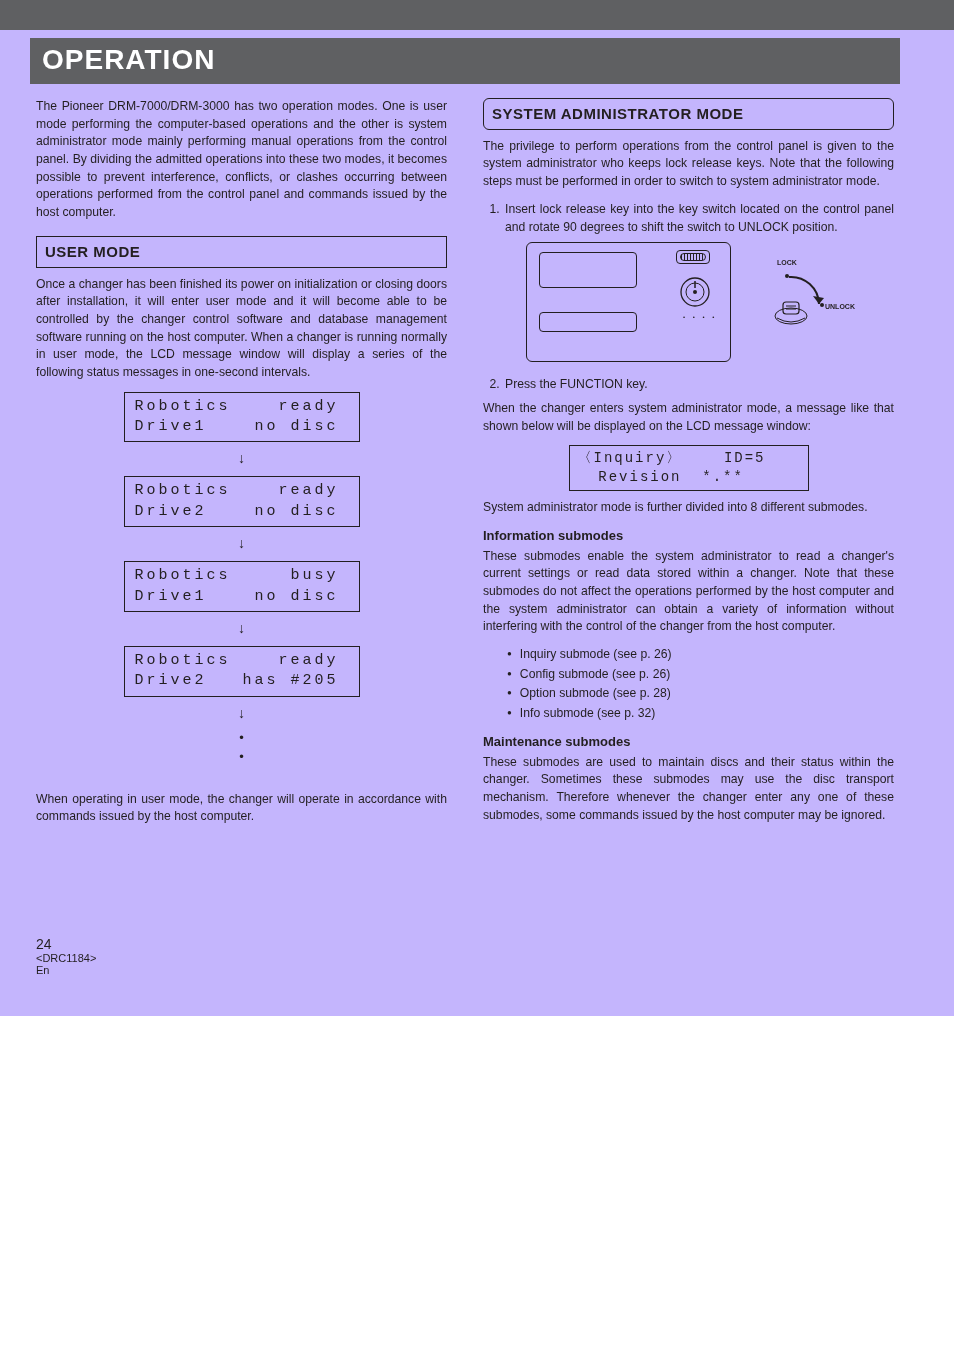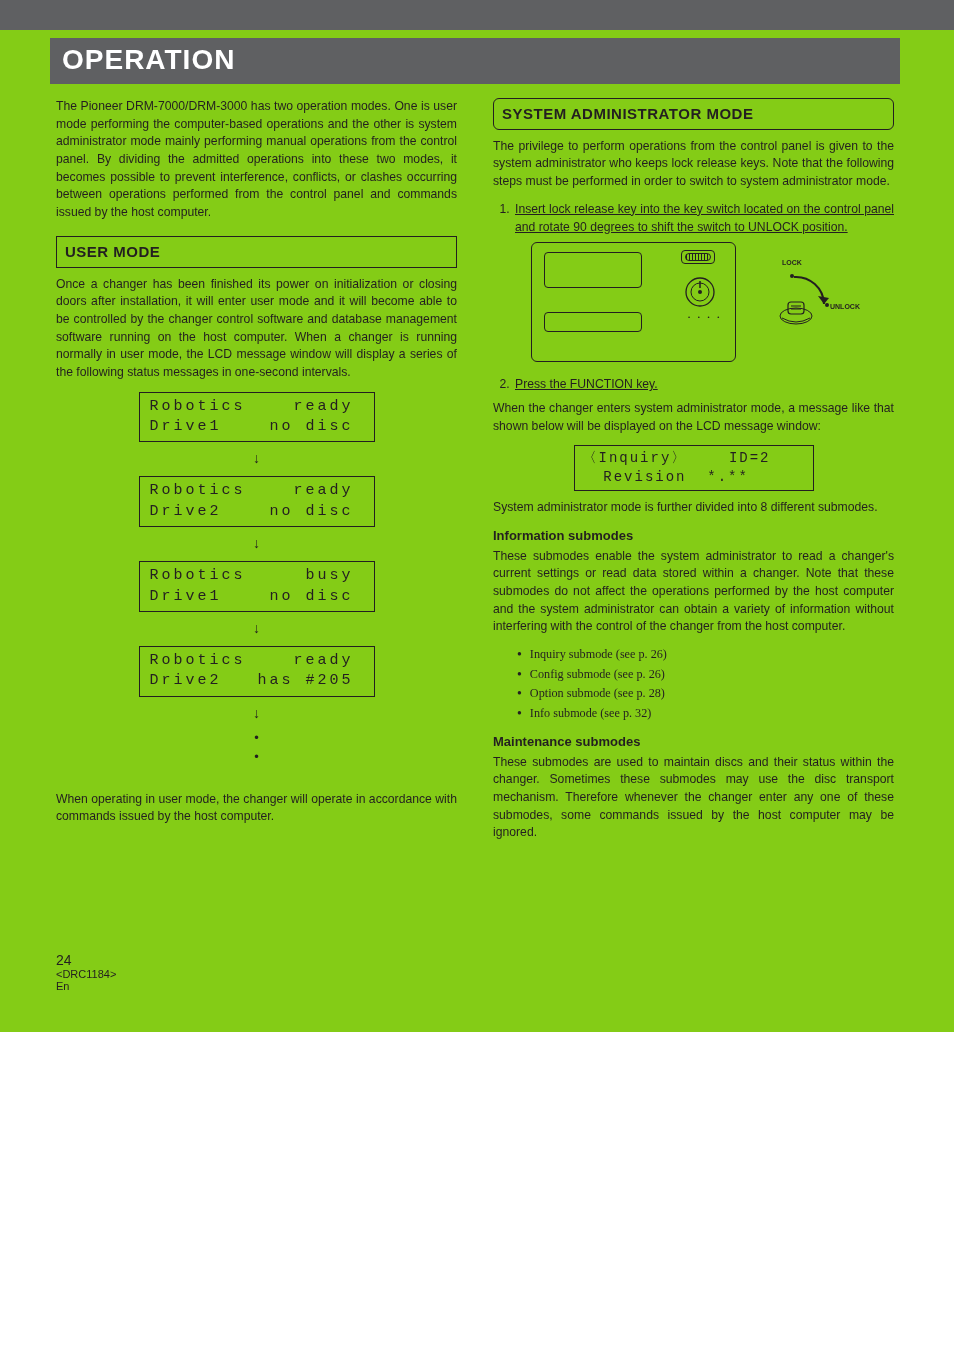--- a/index.html
+++ b/index.html
@@ -4,22 +4,22 @@
 <style>
   * { box-sizing: border-box; margin: 0; padding: 0; }
   body {
     font-family: Arial, Helvetica, sans-serif;
     background: #fff;
     color: #231f20;
     width: 954px;
     margin: 0 auto;
   }
   .page {
-    padding: 30px 60px 40px 56px;
-    background: #84cc16;
+    padding: 30px 60px 40px 36px;
+    background: #c4b5fd;
   }
   .top-band {
     height: 30px;
     margin: -30px -60px 0 -60px;
     background: #5f6062;
   }
   .chapter-title-bar {
     background: #5f6062;
     color: #fff;
     font-size: 28px;
@@ -67,23 +67,23 @@
     text-align: center;
     font-size: 14px;
     margin: 6px 0;
   }
   .dots {
     text-align: center;
     font-size: 13px;
     margin-top: 2px;
   }
   ol.steps { list-style: decimal; padding-left: 20px; margin: 6px 0; }
-  ol.steps li { margin-bottom: 6px; text-align: justify; padding-left: 2px; text-decoration: underline;}
+  ol.steps li { margin-bottom: 6px; text-align: justify; padding-left: 2px;}
   .subhead { font-weight: bold; margin-top: 10px; margin-bottom: 2px; font-size: 13px; }
-  ul.bullets { list-style: none; padding-left: 24px; margin: 4px 0 8px 0; font-family: Liberation Serif, serif; }
+  ul.bullets { list-style: none; padding-left: 24px; margin: 4px 0 8px 0; }
   ul.bullets li::before { content: "\25CF"; font-size: 8px; margin-right: 8px; vertical-align: 2px;}
   ul.bullets li { margin-bottom: 2px; }
   .figure-box {
     width: 335px;
     height: 124px;
     margin: 6px auto 10px auto;
     position: relative;
   }
   .panel-rect {
     position: absolute;
@@ -177,21 +177,21 @@
           <path d="M8 26 q14 8 28 0" fill="none" stroke="#231f20" stroke-width="1"></path>
         </svg>
       </div>
 
       <ol class="steps" start="2">
         <li>Press the FUNCTION key.</li>
       </ol>
 
       <p class="para">When the changer enters system administrator mode, a message like that shown below will be displayed on the LCD message window:</p>
 
-      <div class="lcd lcd-narrow">〈Inquiry〉    ID=2
+      <div class="lcd lcd-narrow">〈Inquiry〉    ID=5
   Revision  *.**</div>
 
       <p class="para" style="margin-top:8px;">System administrator mode is further divided into 8 different submodes.</p>
 
       <div class="subhead">Information submodes</div>
       <p class="para">These submodes enable the system administrator to read a changer's current settings or read data stored within a changer. Note that these submodes do not affect the operations performed by the host computer and the system administrator can obtain a variety of information without interfering with the control of the changer from the host computer.</p>
       <ul class="bullets">
         <li>Inquiry submode (see p. 26)</li>
         <li>Config submode (see p. 26)</li>
         <li>Option submode (see p. 28)</li>

